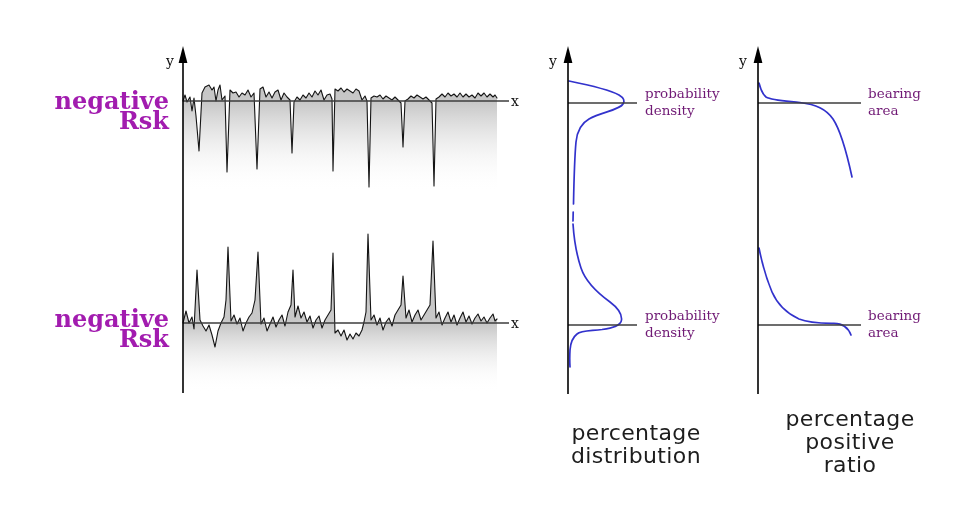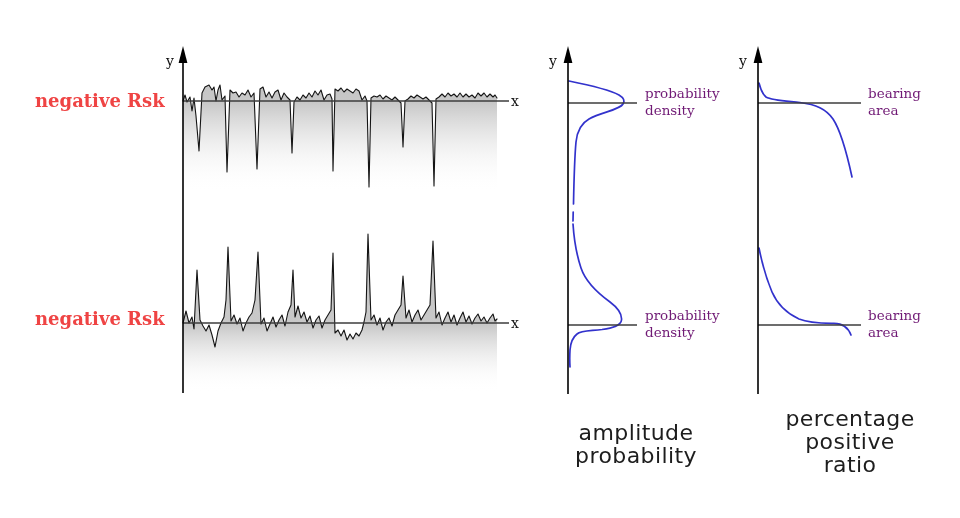--- a/index.html
+++ b/index.html
@@ -8,23 +8,23 @@
     width:960px;height:518px;
     background:#ffffff;
     overflow:hidden;
     font-family:"DejaVu Serif", serif;
   }
   .canvas svg{position:absolute;left:0;top:0;}
   .abs{position:absolute;}
   .row-label{
     font-family:"DejaVu Serif", serif;
     font-weight:bold;
-    font-size:18px;
-    color:#ef4444;
-    text-align:left;
+    font-size:24px;
+    color:#a21caf;
+    text-align:right;
     line-height:20px;
   }
   .axis-letter{
     font-family:"DejaVu Serif", serif;
     font-size:14px;
     color:#111;
     line-height:14px;
   }
   .annotation{
     font-family:"DejaVu Serif", serif;
@@ -100,16 +100,16 @@
   <div class="abs axis-letter" style="left:541px;top:54px;width:16px;text-align:right;">y</div>
   <div class="abs axis-letter" style="left:731px;top:54px;width:16px;text-align:right;">y</div>
   <div class="abs axis-letter" style="left:511px;top:94px;">x</div>
   <div class="abs axis-letter" style="left:511px;top:316px;">x</div>
 
   <div class="abs annotation" style="left:645px;top:85px;width:84px;">probability density</div>
   <div class="abs annotation" style="left:645px;top:307px;width:84px;">probability density</div>
   <div class="abs annotation" style="left:868px;top:85px;width:62px;">bearing area</div>
   <div class="abs annotation" style="left:868px;top:307px;width:62px;">bearing area</div>
 
-  <div class="abs caption" style="left:551px;top:421px;width:170px;">amplitude probability</div>
+  <div class="abs caption" style="left:551px;top:421px;width:170px;">percentage distribution</div>
   <div class="abs caption" style="left:784px;top:407px;width:132px;">percentage positive ratio</div>
 
 </div>
 
 </body></html>

